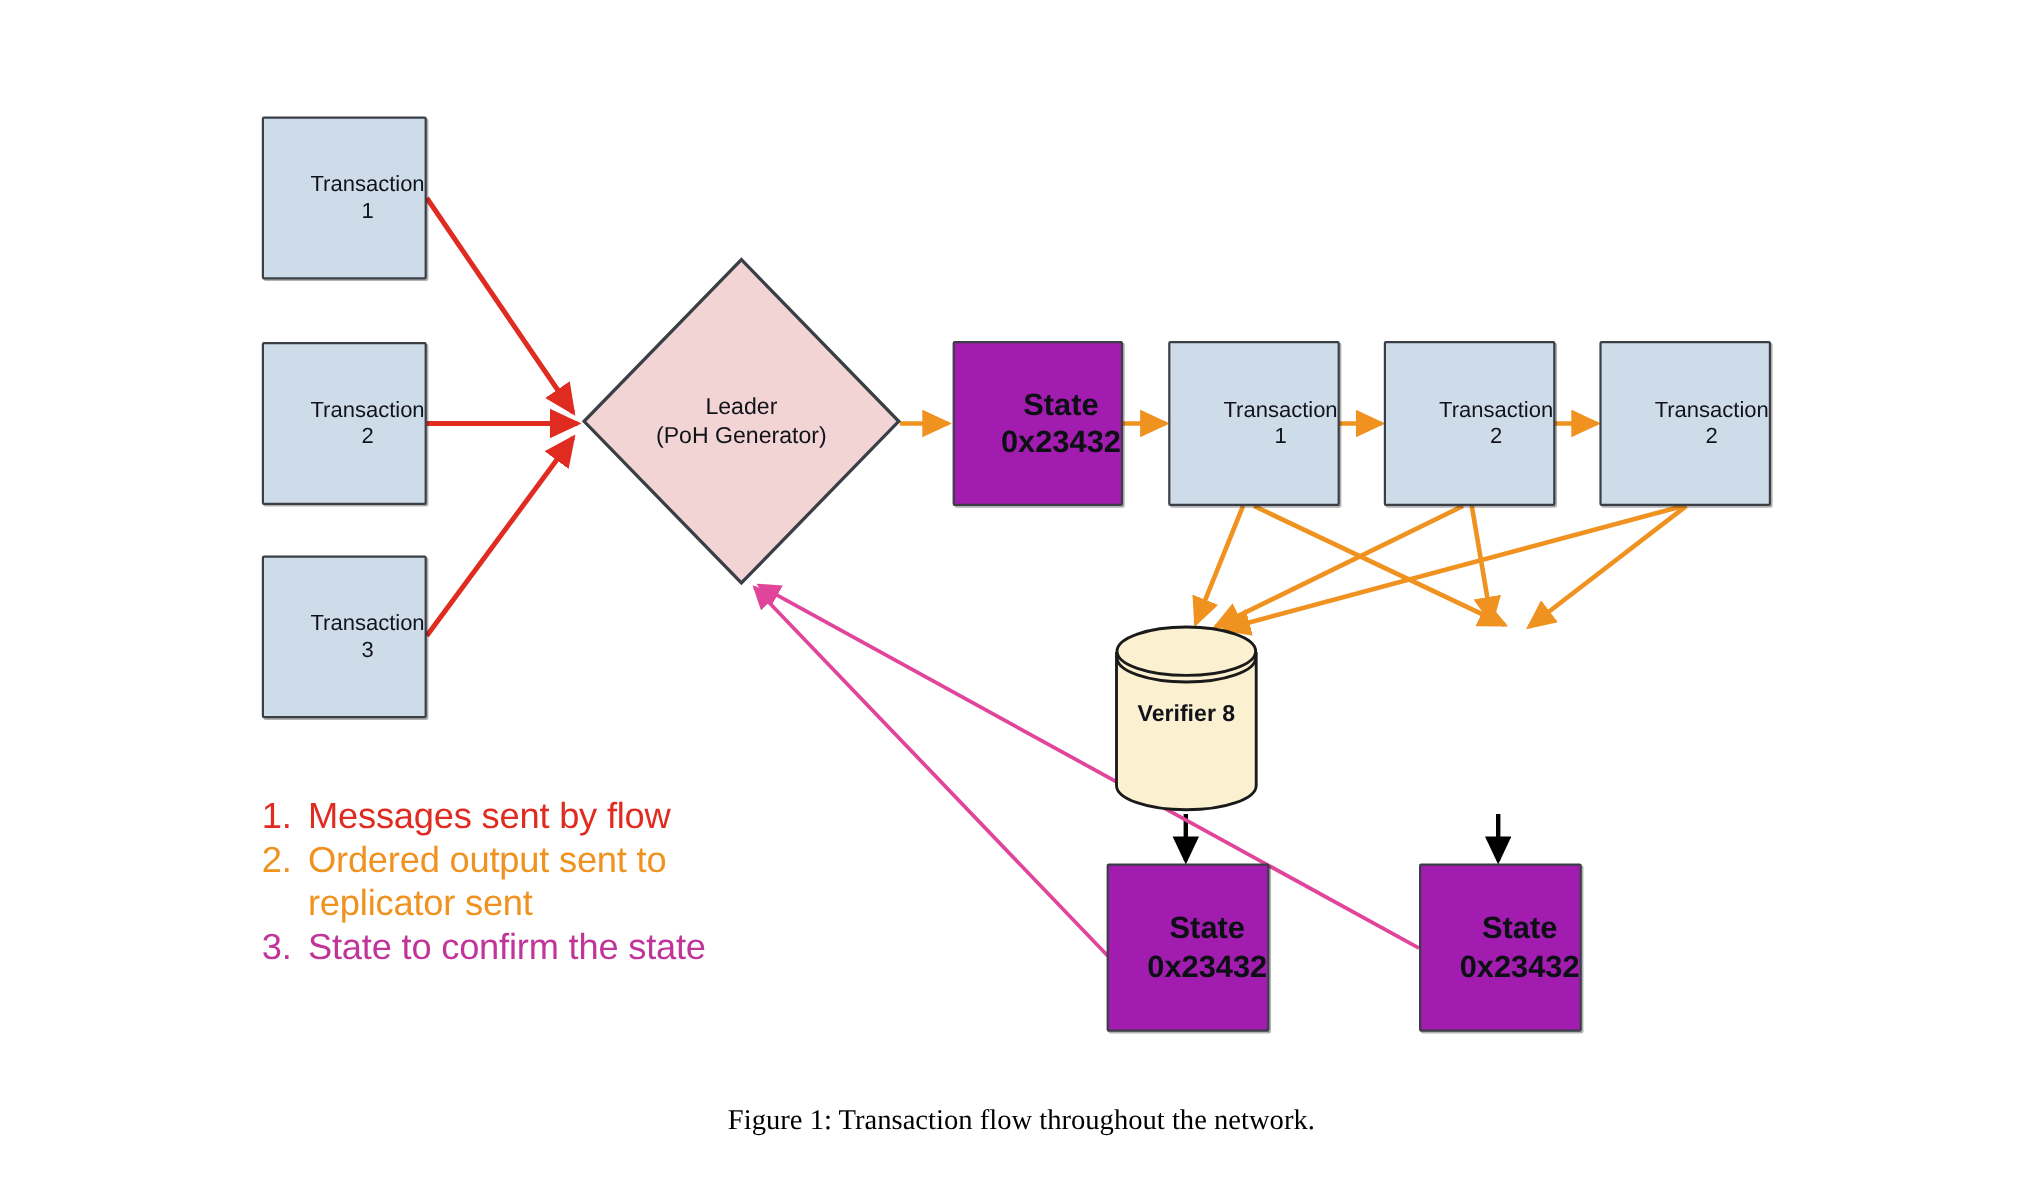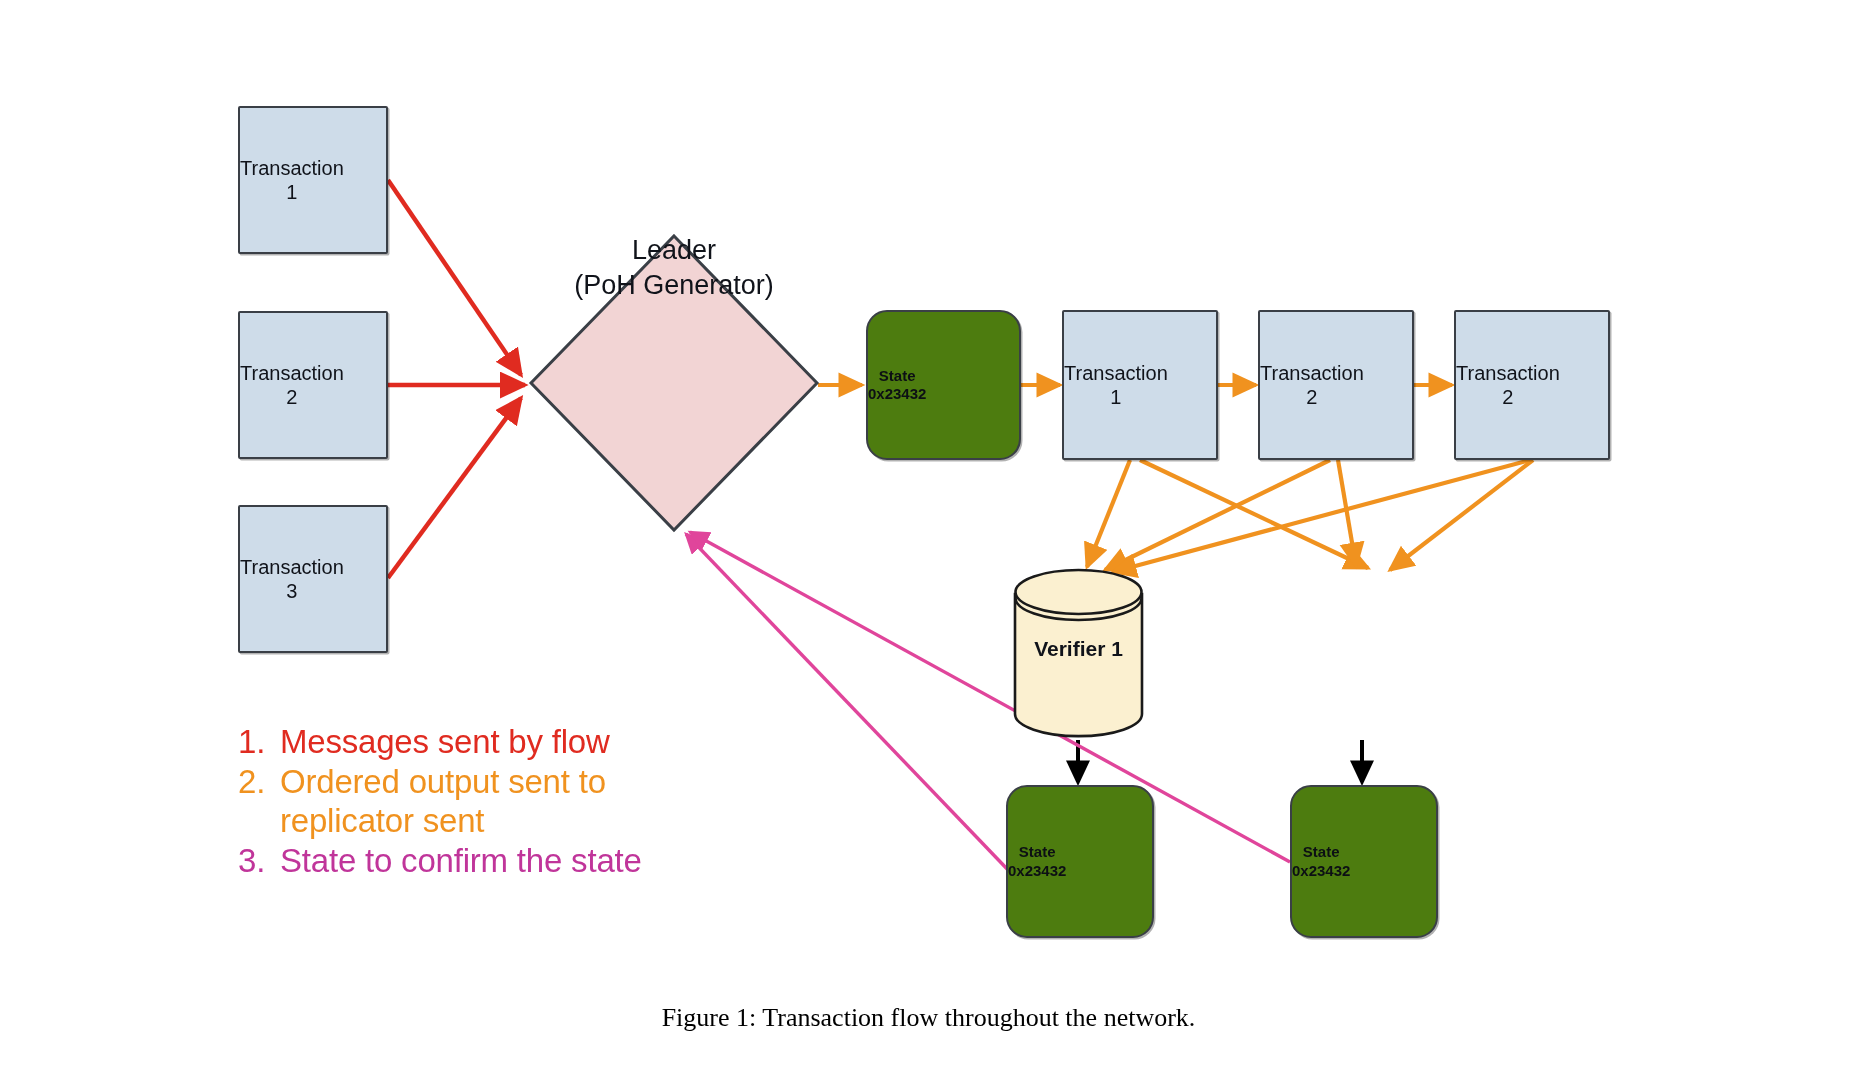--- a/index.html
+++ b/index.html
@@ -24,57 +24,56 @@
     top: 0;
     width: 1857px;
     height: 1081px;
     pointer-events: none;
   }
   .node {
     position: absolute;
     box-sizing: border-box;
     display: flex;
     align-items: center;
-    justify-content: flex-start;
+    justify-content: flex-end;
     text-align: center;
     line-height: 1.22;
   }
   .box {
     border: 2.5px solid #3a3f46;
     border-radius: 2px;
     box-shadow: 1.5px 1.5px 0 rgba(0,0,0,0.30);
   }
   .tx-box {
     background: #cedce9;
     font-size: 20px;
     color: #10131a;
     font-weight: 400;
   }
   .state-box {
-    background: #4d7c0f;
-    font-size: 15px;
+    background: #a21caf;
+    font-size: 28px;
     font-weight: bold;
     color: #0c0f14;
-    border-radius: 21px;
   }
   .diamond-wrap {
     position: absolute;
   }
   .diamond-shape {
     position: absolute;
     inset: 0;
   }
   .diamond-label {
     position: absolute;
     inset: 0;
     display: flex;
-    align-items: flex-start;
+    align-items: center;
     justify-content: center;
     text-align: center;
-    font-size: 27px;
+    font-size: 21px;
     color: #10131a;
     line-height: 1.3;
   }
   .cyl-wrap {
     position: absolute;
   }
   .cyl-shape {
     position: absolute;
     inset: 0;
   }
@@ -231,21 +230,21 @@
       <span>2</span>
     </span>
   </div>
 
   <div class="cyl-wrap" style="left:1012px; top:568px; width:133px; height:172px;">
     <svg class="cyl-shape" viewBox="0 0 133 172" xmlns="http://www.w3.org/2000/svg" preserveAspectRatio="none">
       <path d="M3,26 L3,146 A63,22 0 0 0 130,146 L130,26 Z" fill="#fbf0d0" stroke="#1a1a1a" stroke-width="2.6"></path>
       <ellipse cx="66.5" cy="30" rx="63" ry="22" fill="#fbf0d0" stroke="#1a1a1a" stroke-width="2.6"></ellipse>
       <ellipse cx="66.5" cy="24" rx="63" ry="22" fill="#fbf0d0" stroke="#1a1a1a" stroke-width="2.6"></ellipse>
     </svg>
-    <div class="cyl-label">Verifier 1</div>
+    <div class="cyl-label">Verifier 8</div>
   </div>
 
 
   <div class="node box state-box" style="left:1006px; top:785px; width:148px; height:153px;">
     <span>
       <span>State</span><br>
       <span>0x23432</span>
     </span>
   </div>
 

